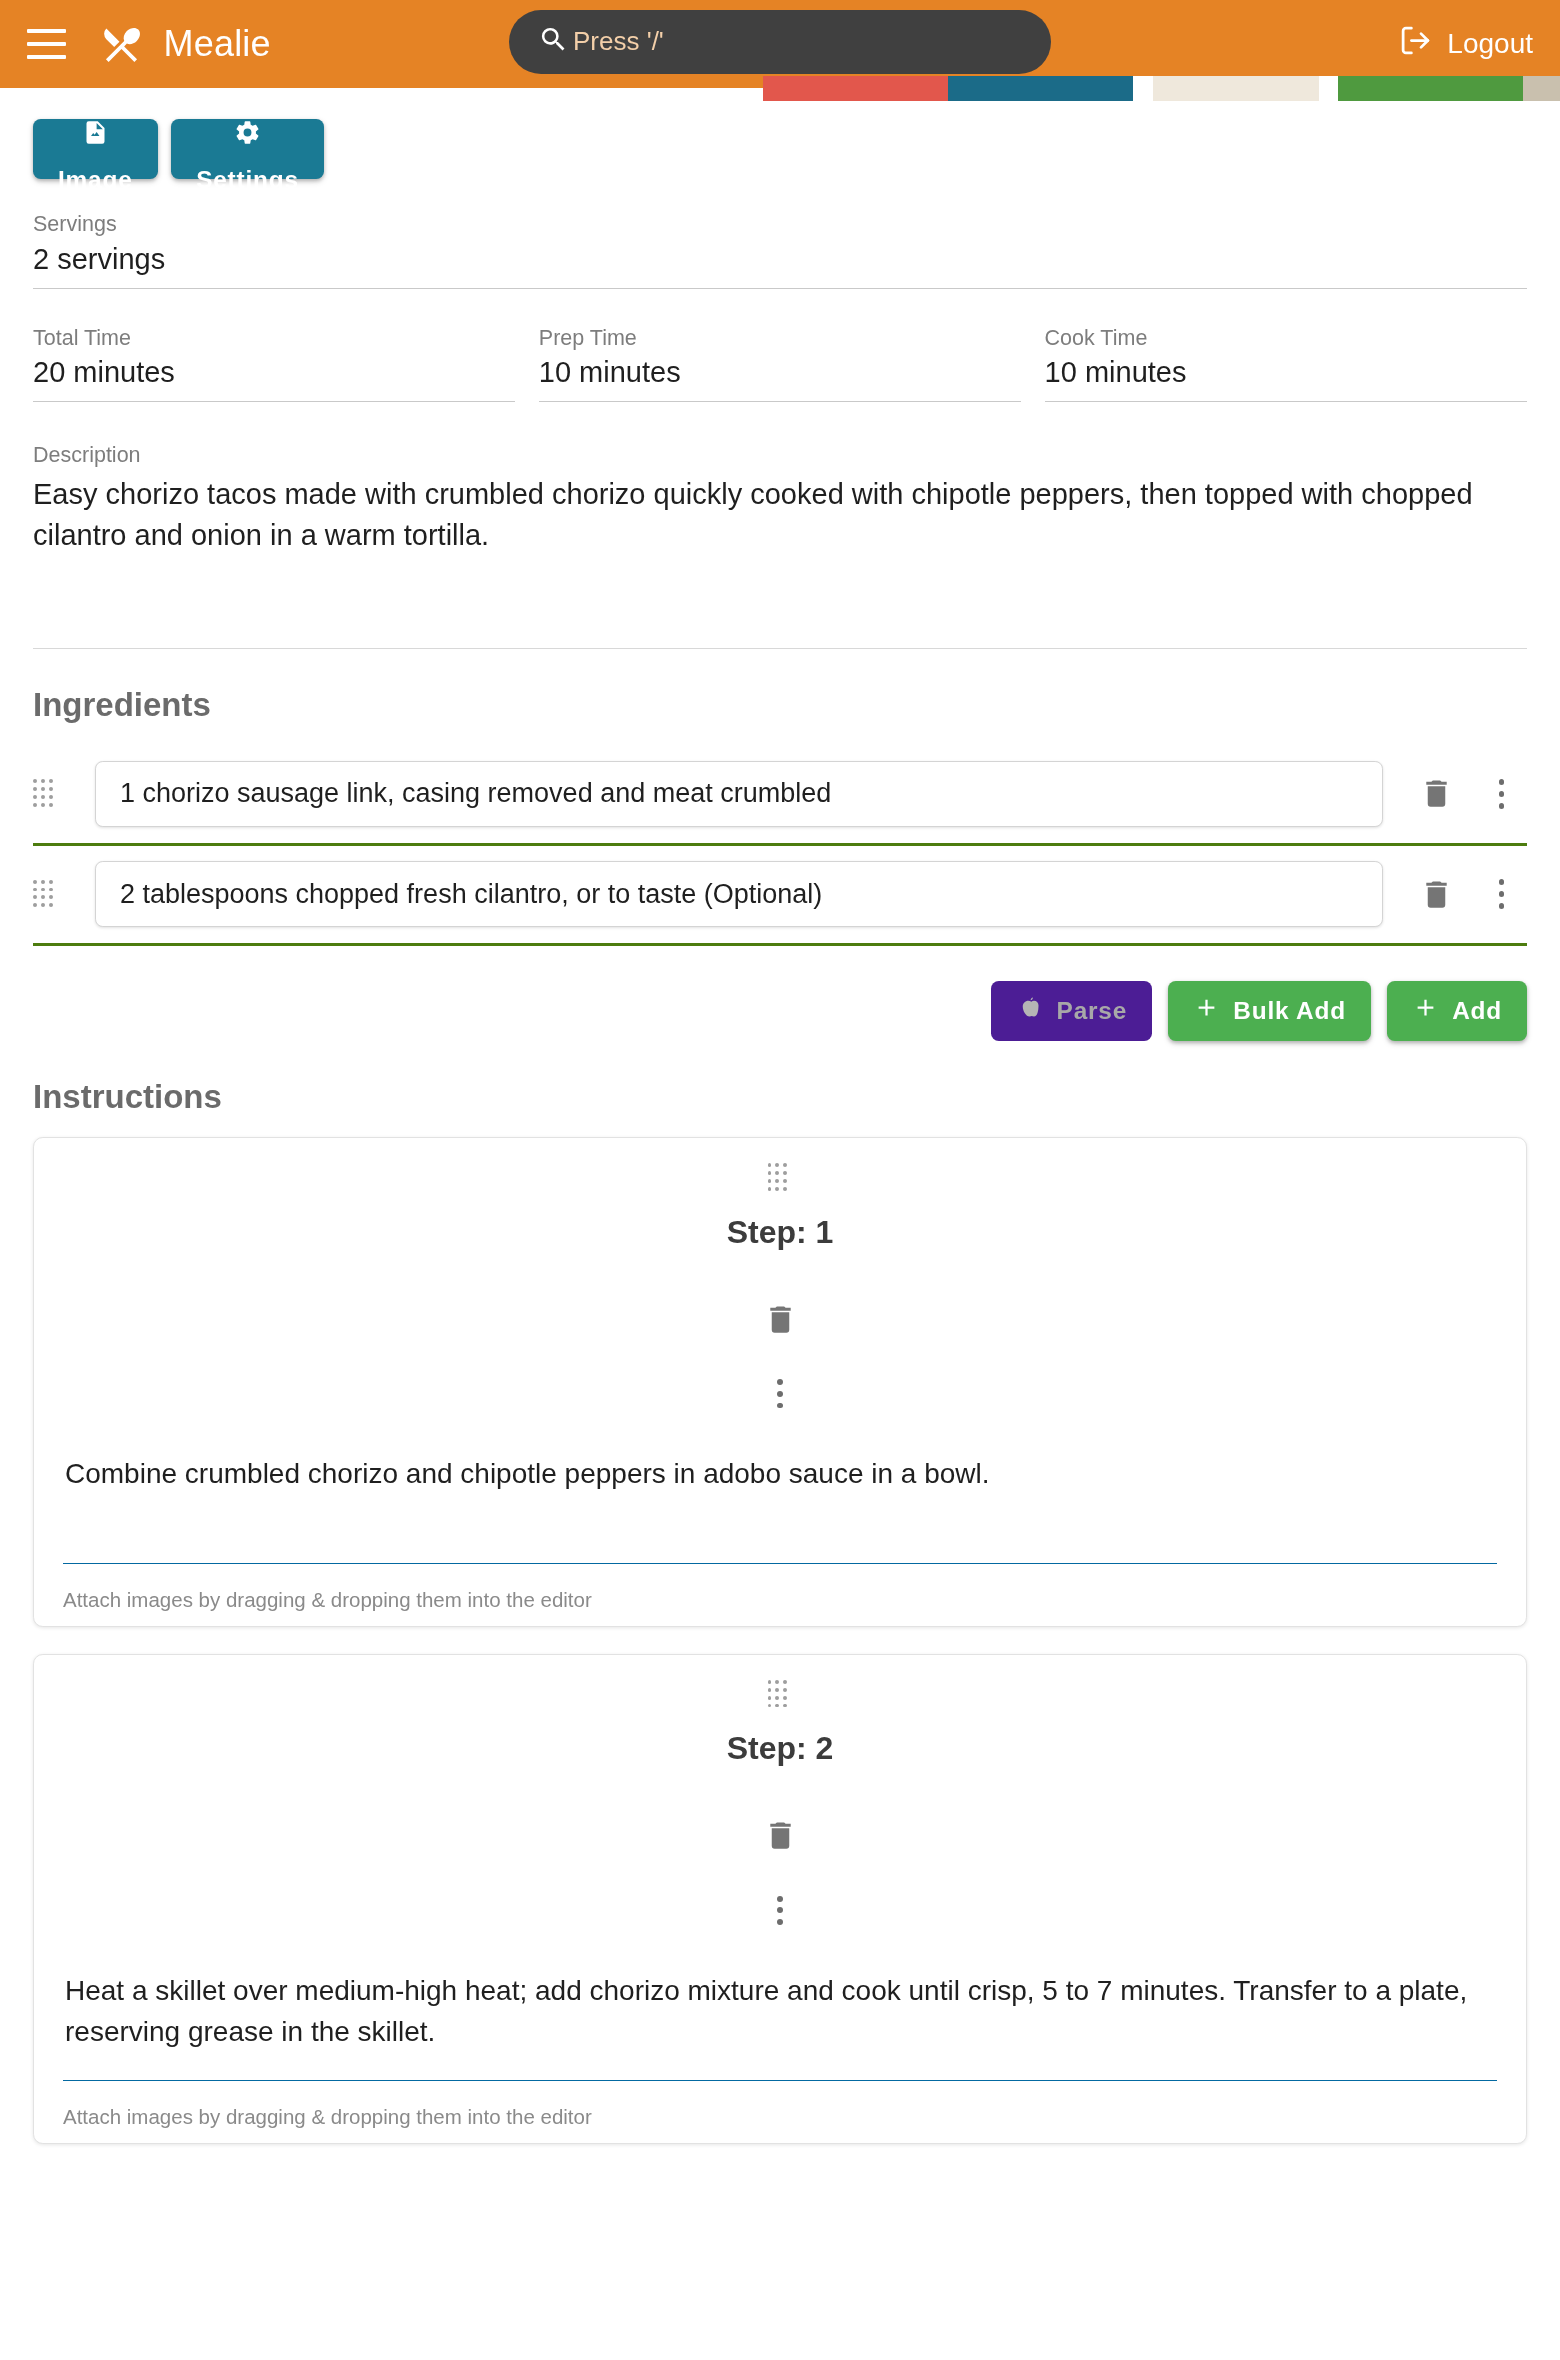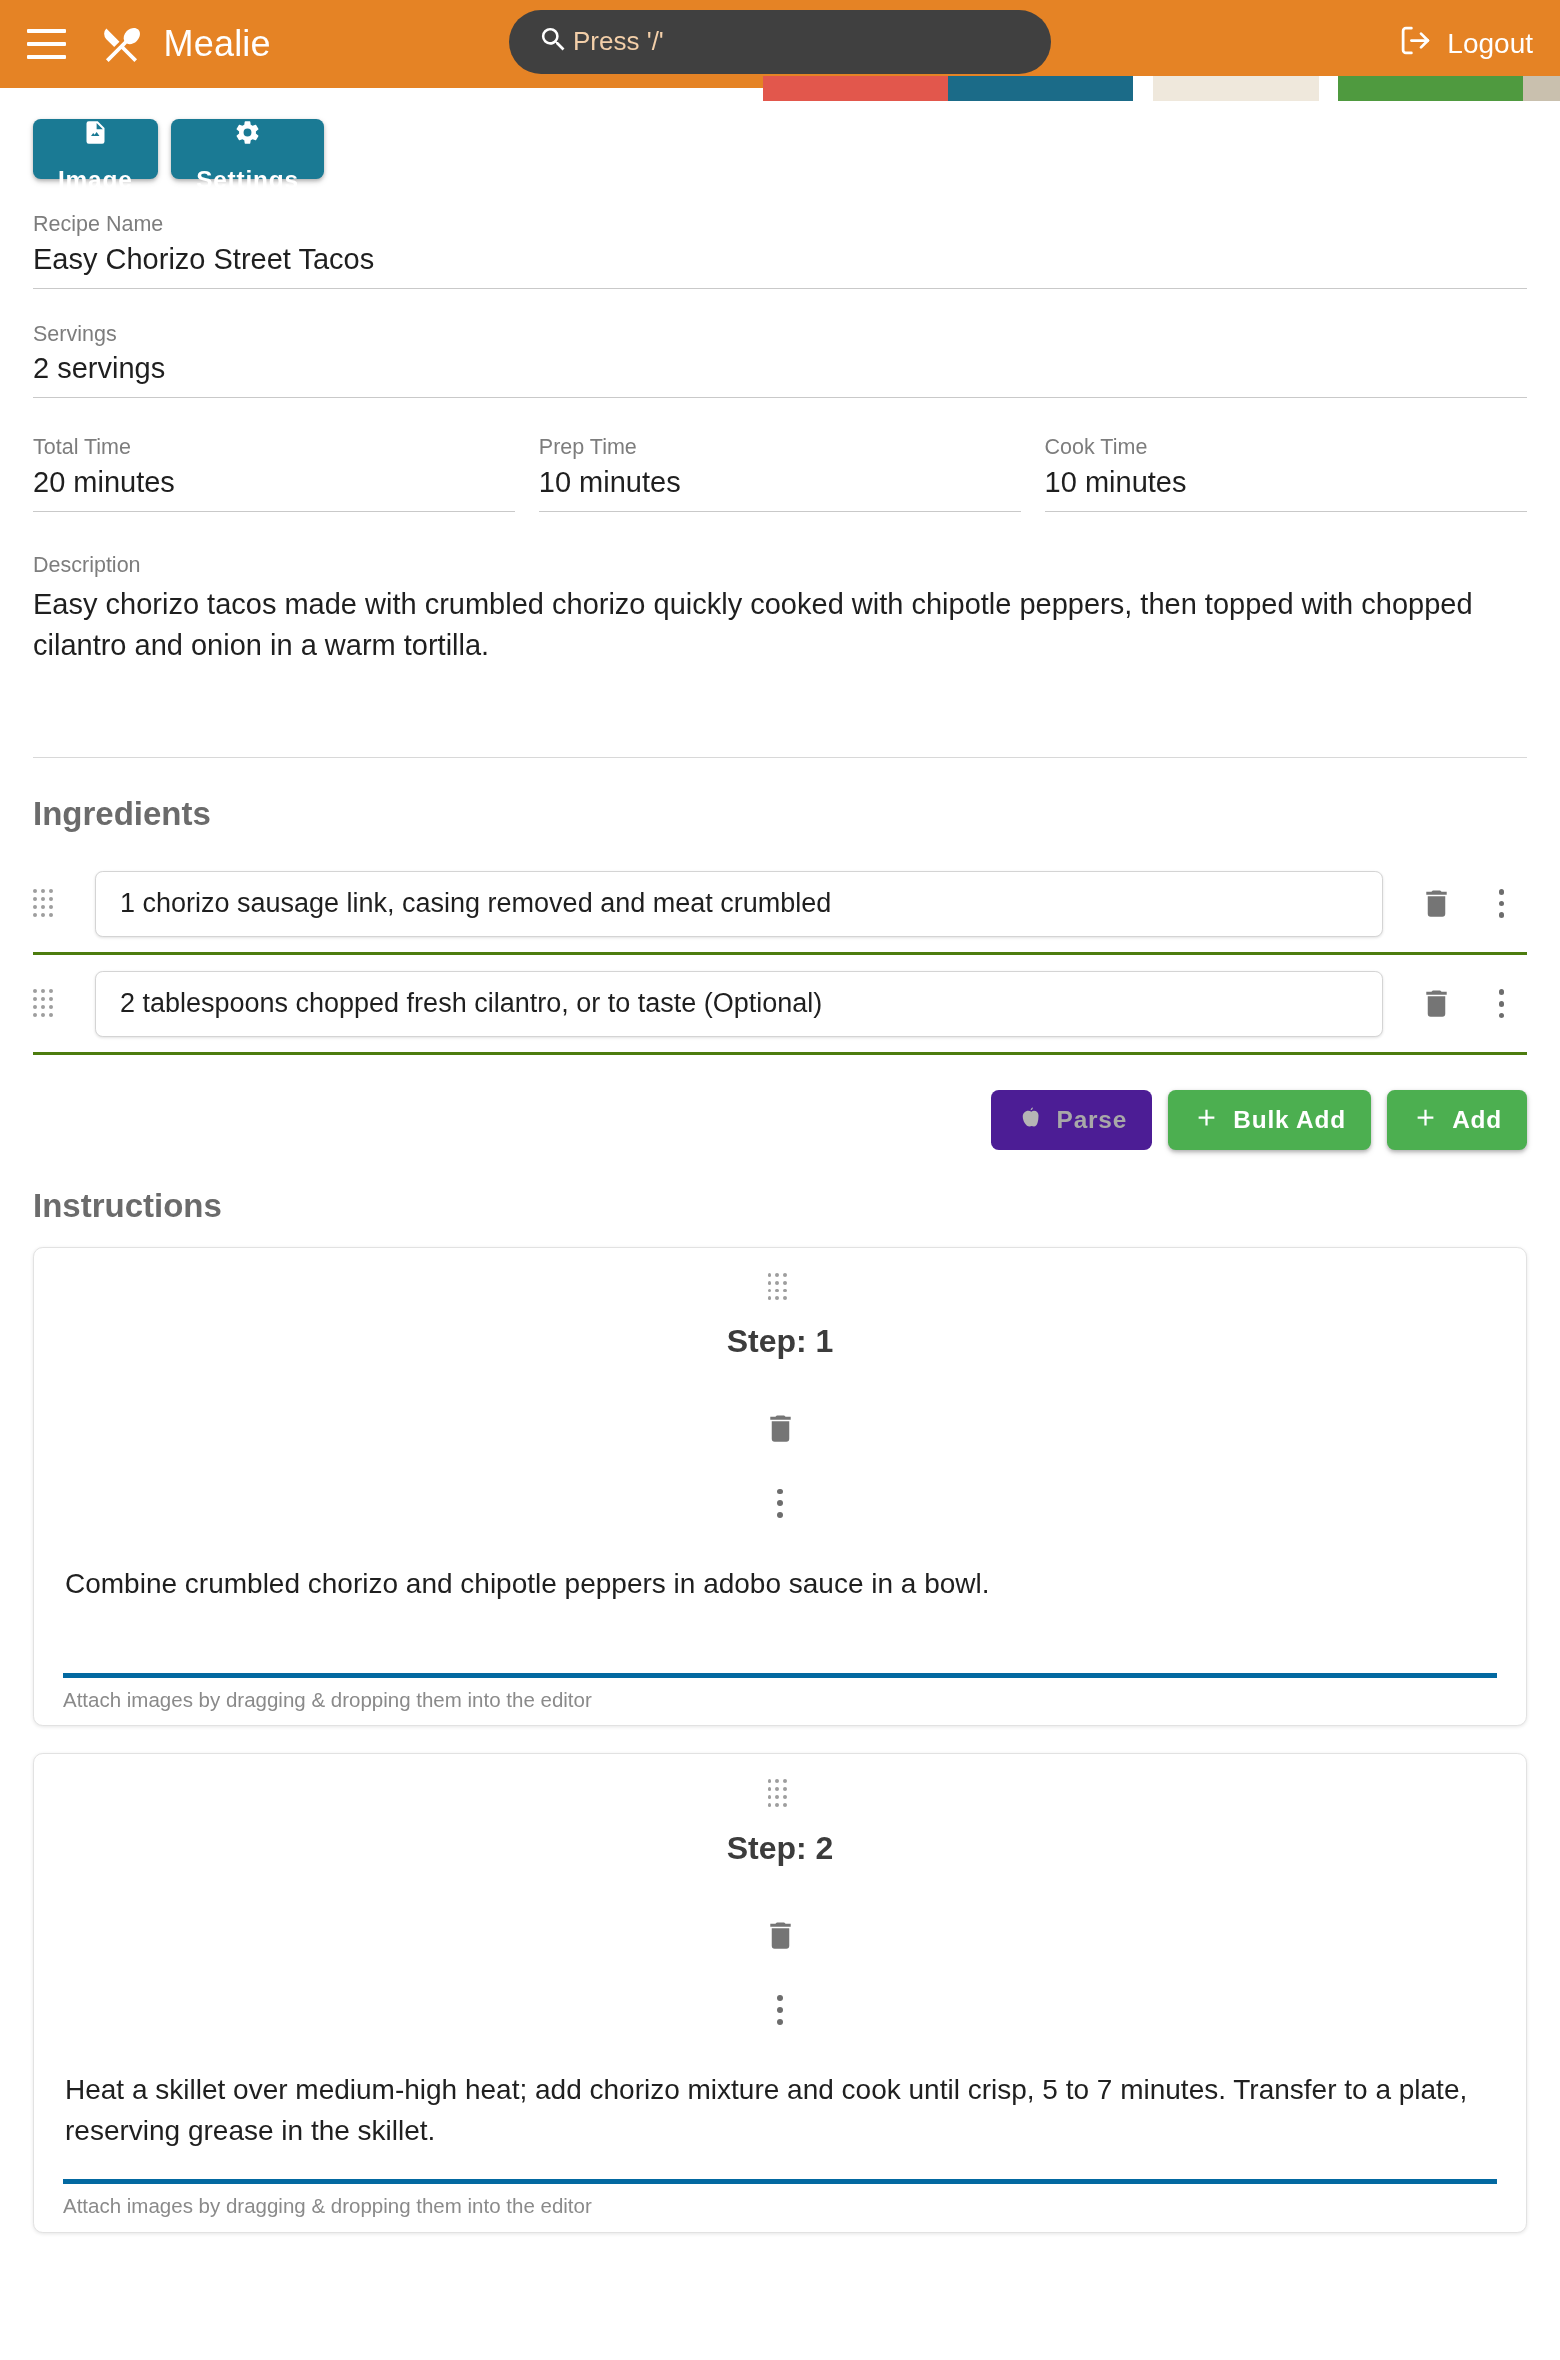--- a/index.html
+++ b/index.html
@@ -255,23 +255,23 @@
   .step-head-spacer { flex: 1 1 auto; }
   .step-body {
     font-size: 28px;
     line-height: 1.45;
     color: #1f1f1f;
     padding: 33px 2px 0;
     min-height: 117px;
     outline: none;
   }
   .step-foot {
-    border-top: 5px solid #0369a1;
+    border-top: 1px solid #0369a1;
     margin-top: 25px;
-    padding-top: 10px;
+    padding-top: 24px;
     font-size: 20.5px;
     color: #8a8a8a;
   }
   .step-card.clipped { margin-bottom: 0; }
 </style>
 </head>
 <body>
 
 <div class="appbar">
   <div class="hamburger">
@@ -335,24 +335,20 @@
     <button class="btn btn-teal">
       <span>
         <svg viewBox="0 0 24 24" width="27" height="27" fill="#ffffff">
           <path d="M19.43 12.98c.04-.32.07-.65.07-.98s-.03-.66-.07-.98l2.11-1.65a.5.5 0 0 0 .12-.64l-2-3.46a.5.5 0 0 0-.61-.22l-2.49 1a7.3 7.3 0 0 0-1.69-.98l-.38-2.65A.5.5 0 0 0 14 2h-4a.5.5 0 0 0-.49.42l-.38 2.65c-.6.24-1.17.57-1.69.98l-2.49-1a.5.5 0 0 0-.61.22l-2 3.46a.5.5 0 0 0 .12.64l2.11 1.65c-.04.32-.07.65-.07.98s.03.66.07.98L2.46 14.63a.5.5 0 0 0-.12.64l2 3.46c.14.24.43.33.61.22l2.49-1c.52.41 1.09.74 1.69.98l.38 2.65A.5.5 0 0 0 10 22h4a.5.5 0 0 0 .49-.42l.38-2.65c.6-.24 1.17-.57 1.69-.98l2.49 1c.18.11.47.02.61-.22l2-3.46a.5.5 0 0 0-.12-.64l-2.11-1.65zM12 15.5A3.5 3.5 0 1 1 15.5 12 3.5 3.5 0 0 1 12 15.5z"></path>
         </svg>
       </span>
       <span>Settings</span>
     </button>
   </div>
 
-  <div class="field">
-    <div class="field-label">Recipe Name</div>
-    <div class="field-value" contenteditable="true" style="">Easy Chorizo Street Tacos</div>
-  </div>
 
   <div class="field">
     <div class="field-label">Servings</div>
     <div class="field-value" contenteditable="true" style="">2 servings</div>
   </div>
 
   <div class="times-row">
     <div class="field">
       <div class="field-label">Total Time</div>
       <div class="field-value" contenteditable="true" style="">20 minutes</div>

